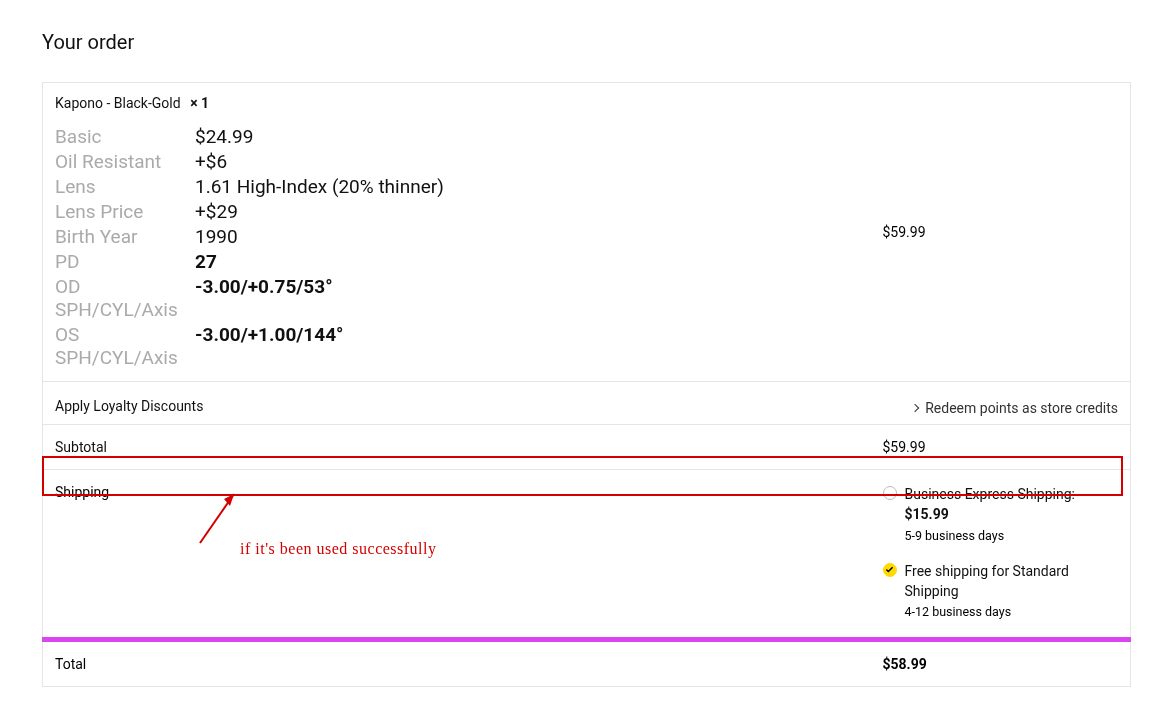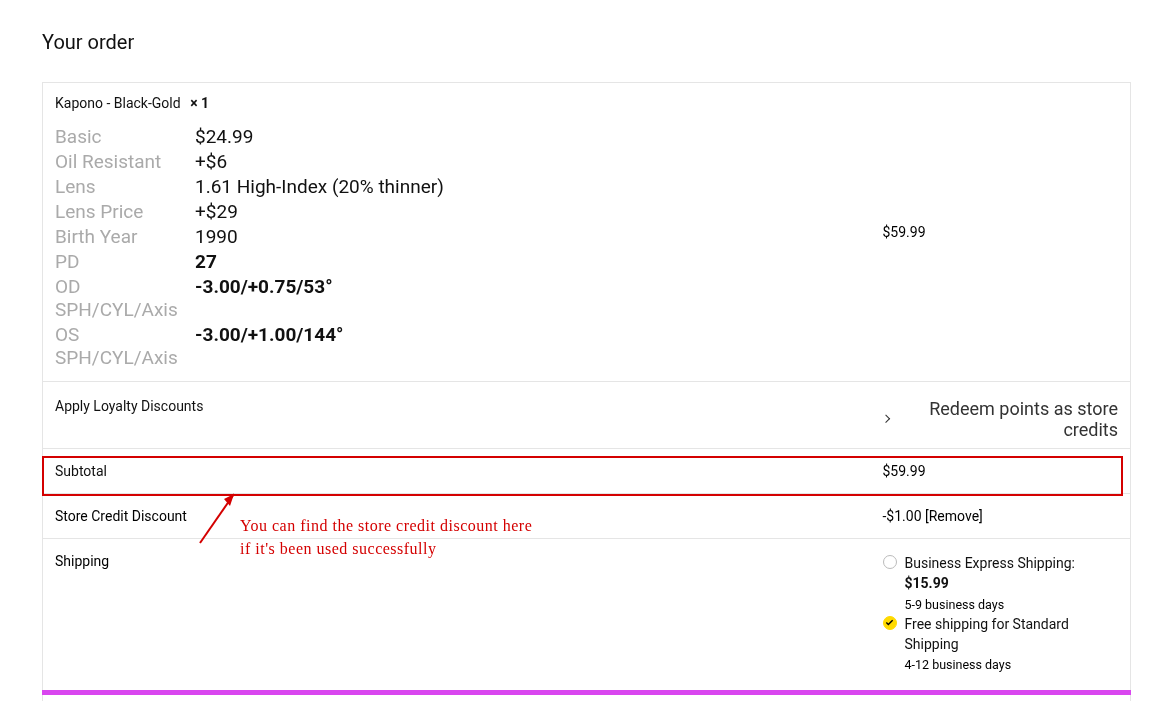--- a/index.html
+++ b/index.html
@@ -74,21 +74,21 @@
     .loyalty-row td {
       border-bottom: 1px solid #e5e5e5;
       padding-top: 16px;
       padding-bottom: 8px;
     }
     .loyalty-left {
       color: #111;
       font-size: 14px;
     }
     .redeem-link {
-      font-size: 18px;
+      font-size: 14px;
       color: #333;
       cursor: pointer;
       display: inline-flex;
       align-items: center;
       justify-content: flex-end;
       gap: 4px;
     }
     .chev {
       display: inline-block;
       transform: rotate(-45deg);
@@ -120,20 +120,21 @@
     .shipping-row td {
       border-bottom: 5px solid #d946ef;
       padding-top: 14px;
       padding-bottom: 16px;
       position: relative;
       padding-left: 12px;
     }
     .shipping-opts {
       display: flex;
       flex-direction: column;
+      gap: 16px;
       align-items: flex-start;
     }
     .ship-opt {
       display: flex;
       gap: 8px;
       align-items: flex-start;
       cursor: pointer;
     }
     .radio {
       width: 14px;
@@ -262,26 +263,20 @@
         <span>Redeem points as store credits</span>
       </span>
     </td>
   </tr>
 
   <tr class="simple-row">
     <td class="label">Subtotal</td>
     <td class="col-right" style="text-align:left"><span>$59.99</span></td>
   </tr>
 
-  <tr class="highlight-row">
-    <td class="label">Store Credit Discount</td>
-    <td class="col-right" style="text-align:left">
-      <span>-$1.00 </span><span class="remove-link">[Remove]</span>
-    </td>
-  </tr>
 
   <tr class="shipping-row">
     <td class="label" style="vertical-align:top">Shipping</td>
     <td class="col-right" style="text-align:left">
       <div class="shipping-opts">
         <div class="ship-opt">
           <div class="radio">
             
           </div>
           <div class="ship-text">
@@ -310,16 +305,16 @@
   </tr>
 </tbody>
     </table>
 
 <div class="annotation-box" style="left:0; top:374px; width:1081px; height:40px;"></div>
 <svg class="annotation-arrow" style="left:150px; top:406px;" viewBox="0 0 50 60">
   <line x1="8" y1="55" x2="42" y2="6" stroke="#d40000" stroke-width="2"></line>
   <polygon points="42,6 32,11 38,18" fill="#d40000"></polygon>
 </svg>
 <div class="annotation-text" style="left:198px; top:432px;">
-  <span>You can find the store credit discount here</span><br>
+  <br>
   <span>if it's been used successfully</span>
 </div>
 </div>
 
 </body></html>

